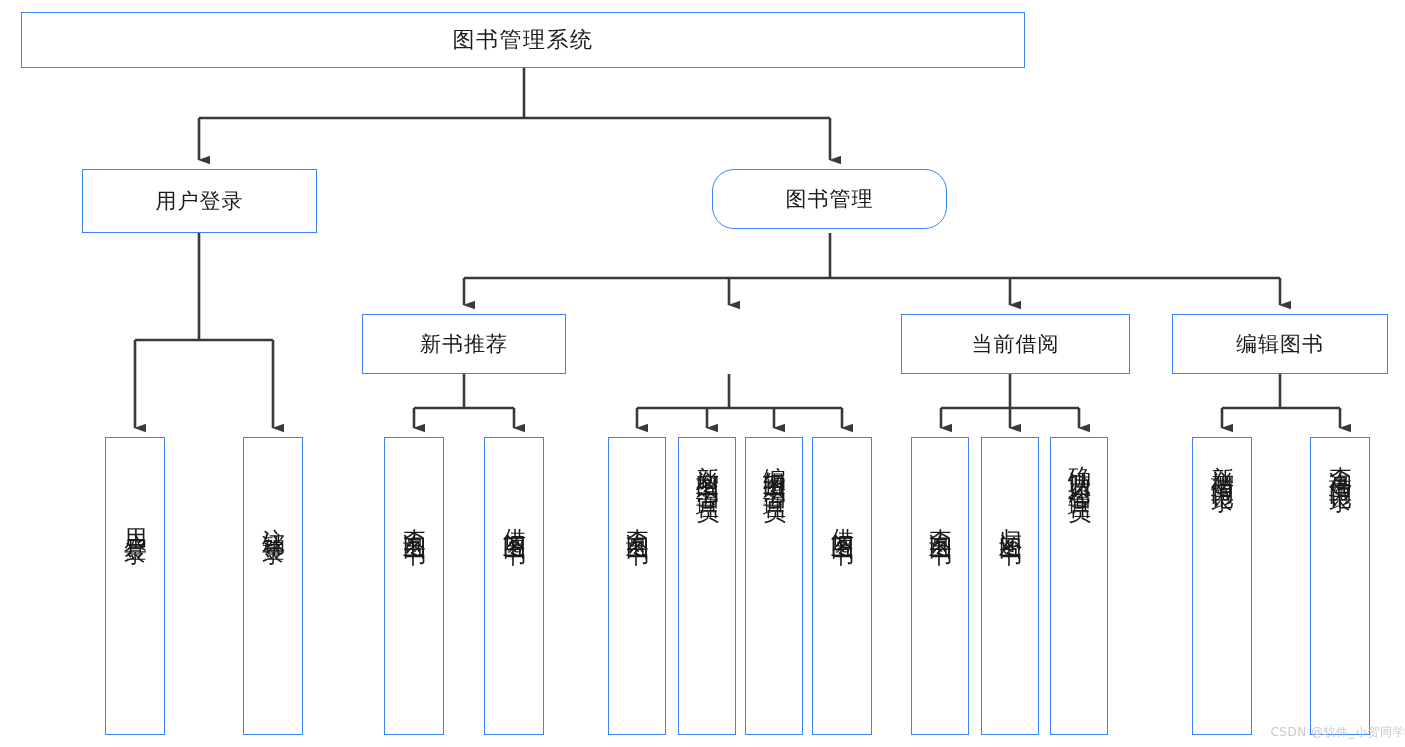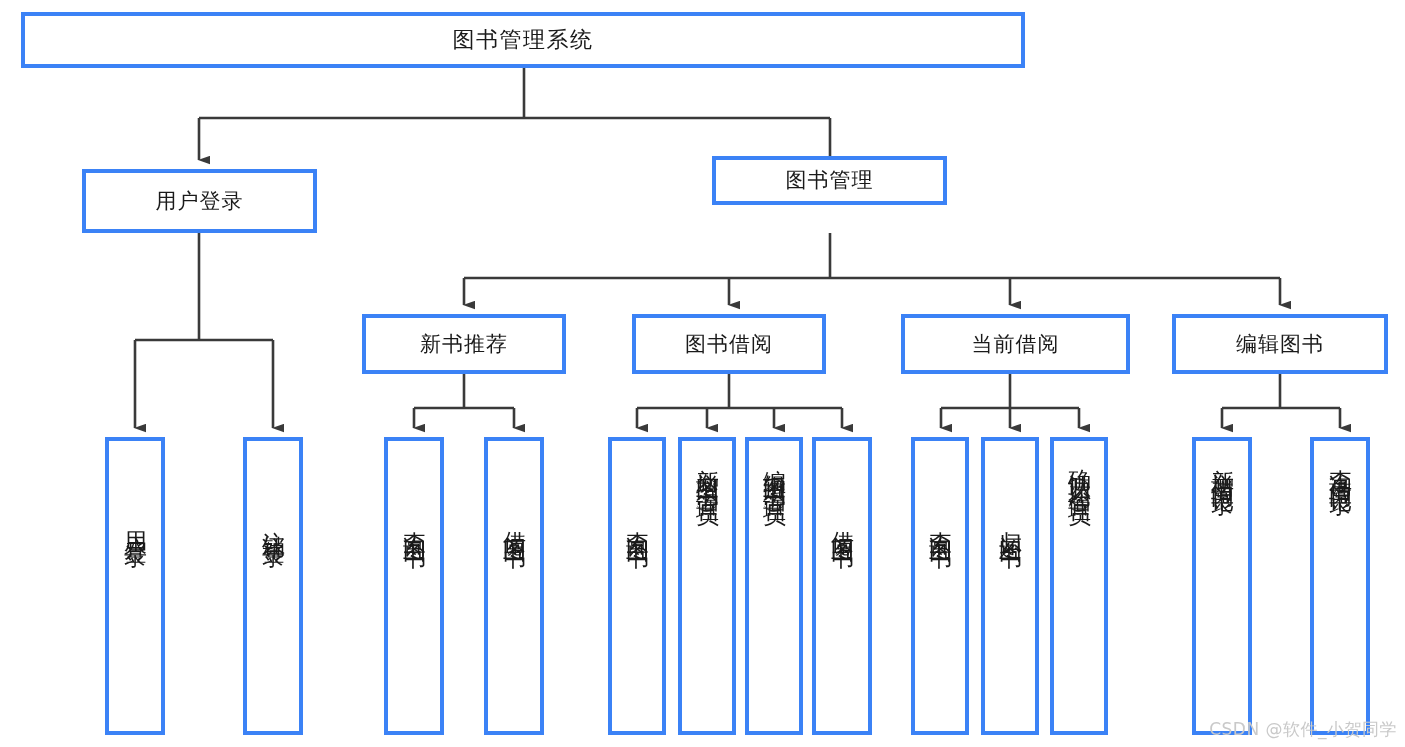--- a/index.html
+++ b/index.html
@@ -23,21 +23,21 @@
     left: 0;
     top: 0;
     width: 1405px;
     height: 747px;
     pointer-events: none;
   }
   .node {
     position: absolute;
     box-sizing: border-box;
     background: #ffffff;
-    border: 4px solid #3b82f6;
+    border: 1px solid #3b82f6;
     display: flex;
     align-items: center;
     justify-content: center;
     color: #1a1a1a;
   }
   .node .lbl {
     display: block;
     text-align: center;
     line-height: 1.15;
     white-space: nowrap;
@@ -62,23 +62,23 @@
     font-size: 23px;
     line-height: 1.12;
     letter-spacing: 5px;
     white-space: nowrap;
     margin: 0 auto;
   }
   .node.v.mid .lbl { margin-top: 72px; }
   .node.v.tall .lbl { margin-top: 10px; }
   .watermark {
     position: absolute;
-    right: 8px;
+    right: 0;
     bottom: 6px;
-    font-size: 17px;
+    font-size: 12px;
     color: #c9c9c9;
     letter-spacing: 0.5px;
     white-space: nowrap;
     font-family: "DejaVu Sans", "Liberation Sans", sans-serif;
     margin-top: 35px;
   }
 </style>
 </head>
 <body>
 
@@ -134,30 +134,27 @@
     </g>
   </svg>
 
   <div class="node root h" style="left:21px; top:12px; width:1004px; height:56px;">
     <span class="lbl">图书管理系统</span>
   </div>
 
   <div class="node h" style="left:82px; top:169px; width:235px; height:64px;">
     <span class="lbl">用户登录</span>
   </div>
-  <div class="node h" style="left:712px; top:156px; width:235px; height:49px;">
+  <div class="node h" style="left:712px; top:169px; width:235px; height:60px;border-radius:22px;">
     <span class="lbl">图书管理</span>
   </div>
 
   <div class="node h" style="left:362px; top:314px; width:204px; height:60px;">
     <span class="lbl">新书推荐</span>
   </div>
-  <div class="node h" style="left:632px; top:314px; width:194px; height:60px;">
-    <span class="lbl">图书借阅</span>
-  </div>
   <div class="node h" style="left:901px; top:314px; width:229px; height:60px;">
     <span class="lbl">当前借阅</span>
   </div>
   <div class="node h" style="left:1172px; top:314px; width:216px; height:60px;">
     <span class="lbl">编辑图书</span>
   </div>
 
   <div class="node v mid" style="left:105px; top:437px; width:60px; height:298px;">
     <span class="lbl">用户登录</span>
   </div>

